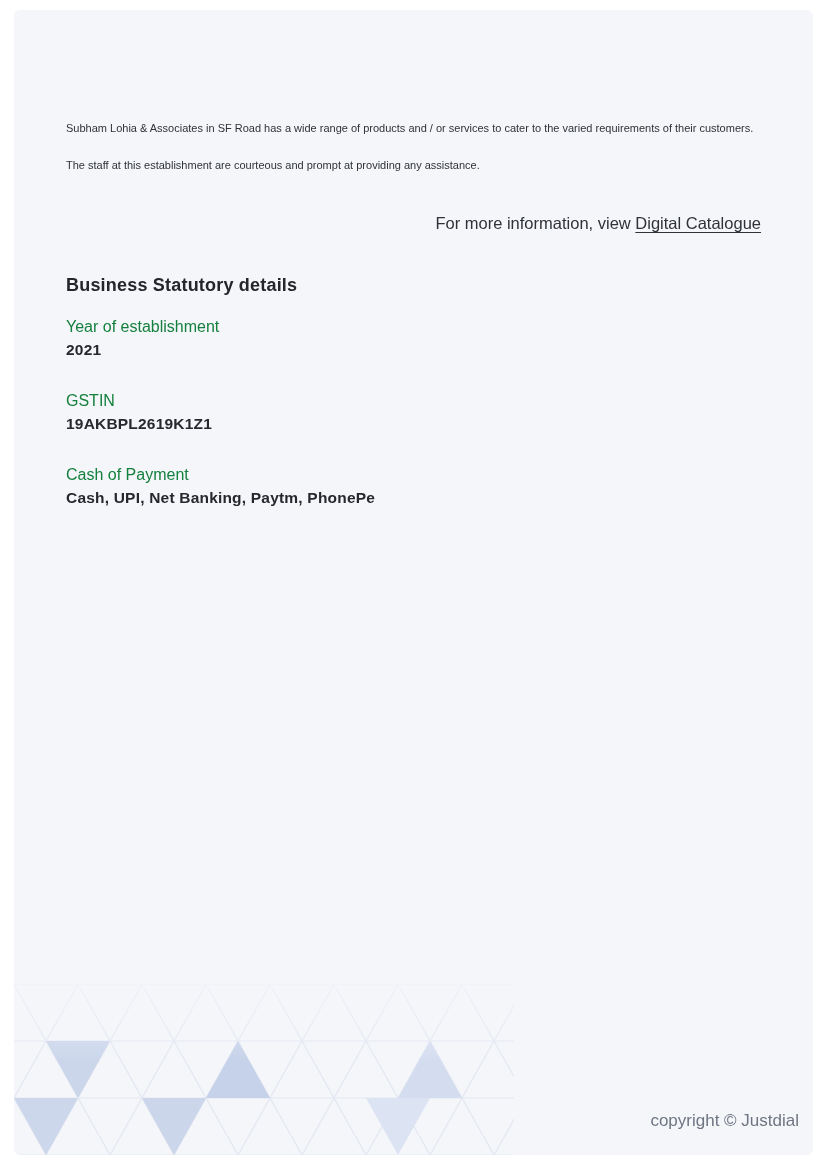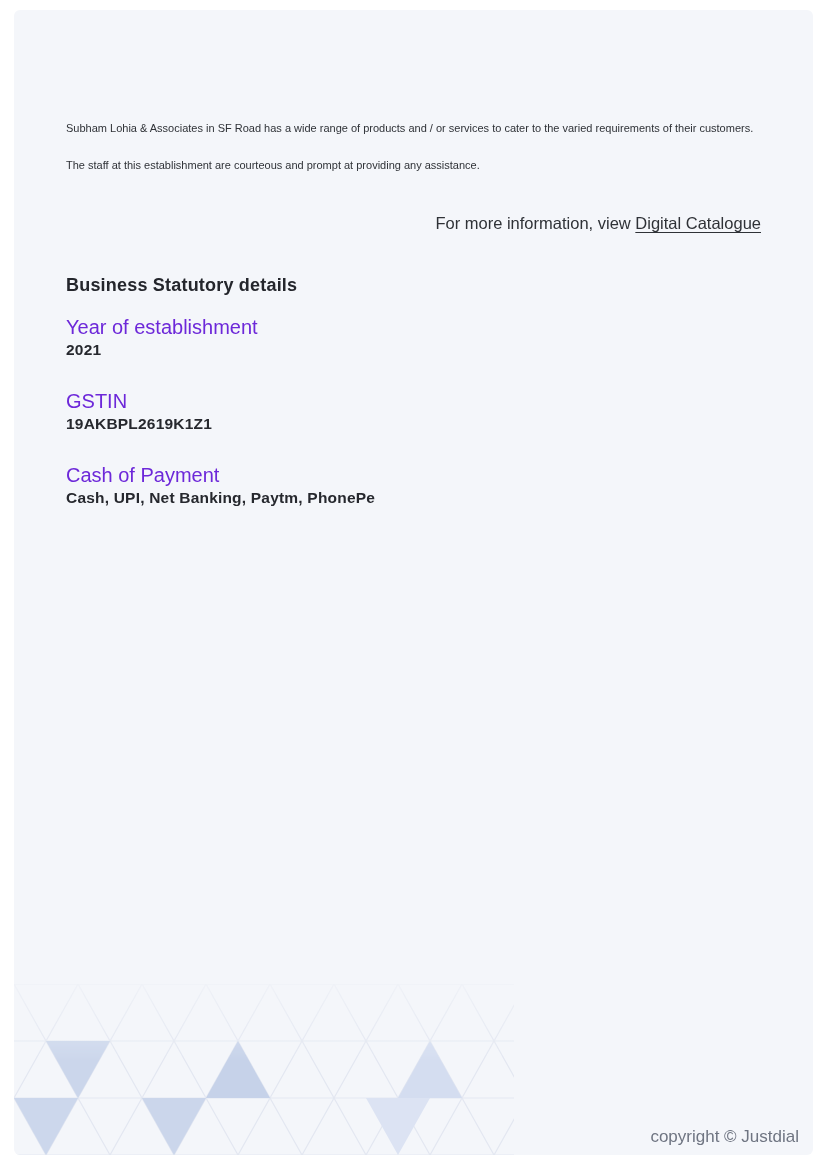--- a/index.html
+++ b/index.html
@@ -48,42 +48,42 @@
     margin-top: 36px;
     font-size: 18px;
     font-weight: 700;
     letter-spacing: 0.2px;
     line-height: 28px;
     color: #24262c;
   }
   .fields { margin-top: 17px; }
   .field { margin-bottom: 28px; }
   .field .label {
-    font-size: 20px;
+    font-size: 16px;
     line-height: 22px;
-    color: #6d28d9;
+    color: #15803d;
   }
   .field .value {
     font-size: 15.5px;
     font-weight: 700;
     line-height: 24px;
     letter-spacing: 0.2px;
     color: #26282e;
   }
   .tri-pattern {
     position: absolute;
     left: 0;
     bottom: 0;
     z-index: 1;
     display: block;
   }
   .copyright {
     position: absolute;
     right: 14px;
-    bottom: 8px;
+    bottom: 24px;
     z-index: 3;
     font-size: 17px;
     color: #6f7582;
   }
 </style>
 </head>
 <body>
 
 <div class="panel">
 

